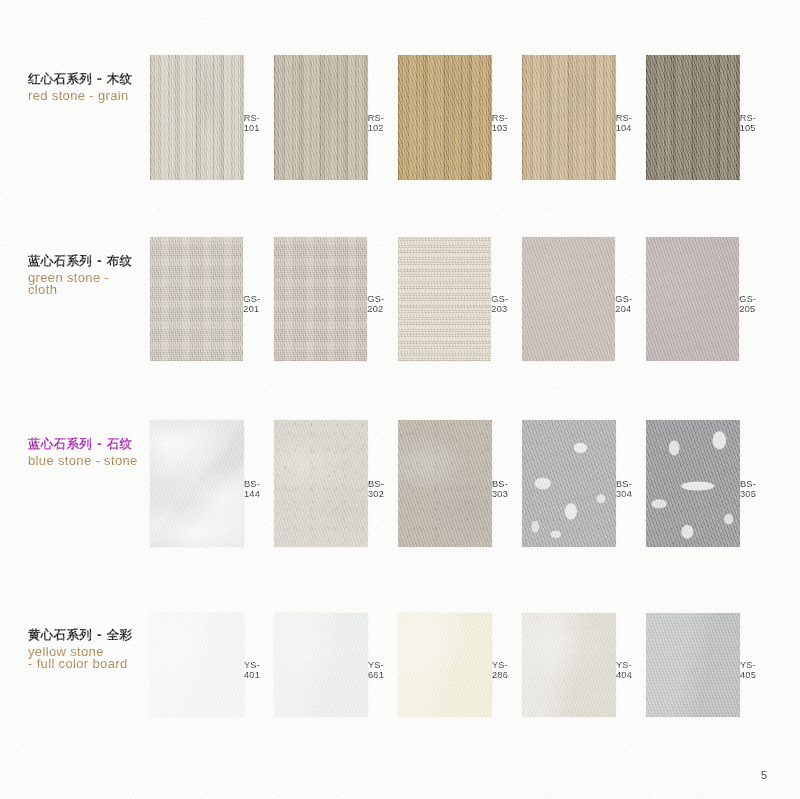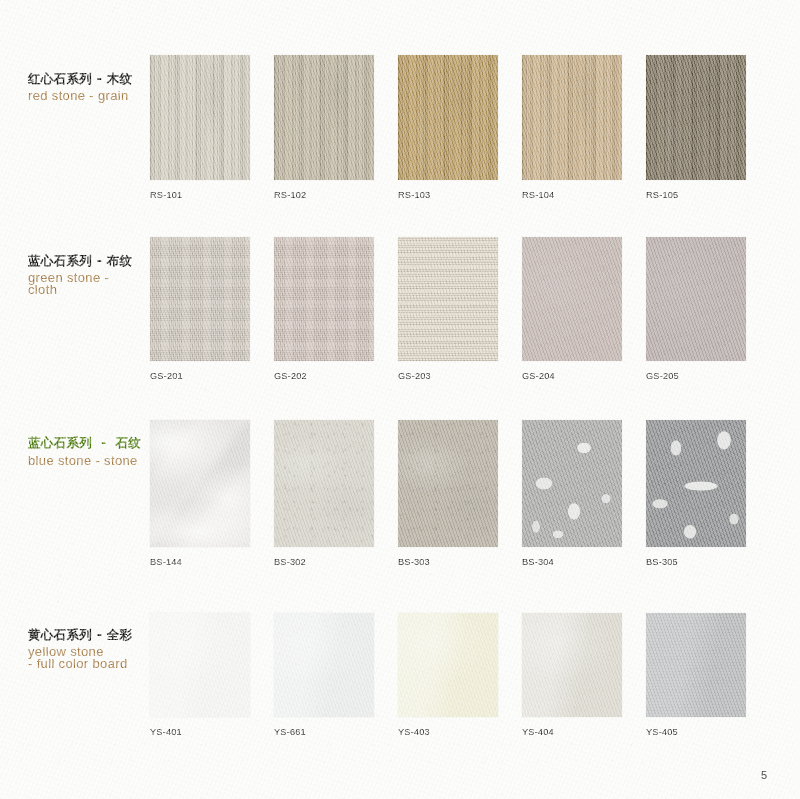--- a/index.html
+++ b/index.html
@@ -86,21 +86,22 @@
     position: absolute;
     left: 150px;
     top: 0;
     width: 620px;
     display: flex;
     gap: 0;
   }
   .cell {
     width: 124px;
     display: flex;
-    flex-direction: column;
+    flex-direction: row;
+    align-items: center;
   }
   .chip {
     width: 100px;
     height: 125px;
     position: relative;
     overflow: hidden;
     box-shadow: 0 0 0 0.5px rgba(0,0,0,.05);
   }
   .chip .tex {
     position: absolute;
@@ -322,21 +323,21 @@
         <div class="chip" style="background-color: rgb(181, 170, 168);">
             <div class="tex fabric-flat"></div>
           </div>
         <div class="code">GS-205</div>
       </div>
     </div>
   </div>
 
   <div class="row row-stone" style="top:420px">
     <div class="row-label" style="top:16px">
-      <div class="label-cn" style="color: #4d7c0f; font-family: Liberation Mono, monospace;">蓝心石系列 - 石纹</div>
+      <div class="label-cn" style="color: #a21caf;">蓝心石系列 - 石纹</div>
       <div class="label-en" style="color: rgb(161, 119, 63);">blue stone - stone</div>
     </div>
     <div class="swatches">
       <div class="cell">
         <div class="chip" style="background-color: rgb(228, 226, 223);">
             <div class="tex marble"></div>
           </div>
         <div class="code">BS-144</div>
       </div>
       <div class="cell">
@@ -382,21 +383,21 @@
       <div class="cell">
         <div class="chip" style="background-color: rgb(233, 234, 234);">
             <div class="tex flat"></div>
           </div>
         <div class="code">YS-661</div>
       </div>
       <div class="cell">
         <div class="chip" style="background-color: rgb(238, 236, 212);">
             <div class="tex flat"></div>
           </div>
-        <div class="code">YS-403</div>
+        <div class="code">YS-286</div>
       </div>
       <div class="cell">
         <div class="chip" style="background-color: rgb(217, 214, 204);">
             <div class="tex flat"></div>
           </div>
         <div class="code">YS-404</div>
       </div>
       <div class="cell">
         <div class="chip" style="background-color: rgb(180, 182, 183);">
             <div class="tex flat-brushed"></div>

